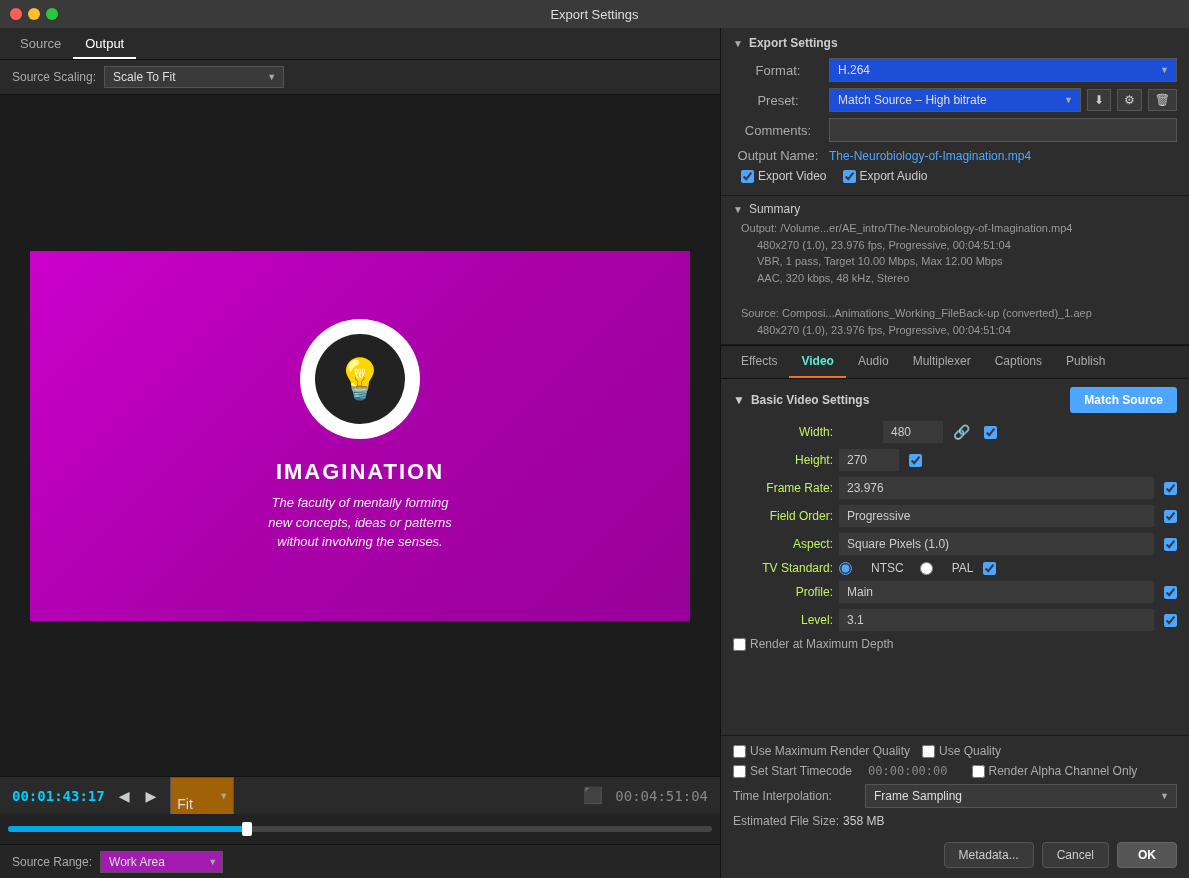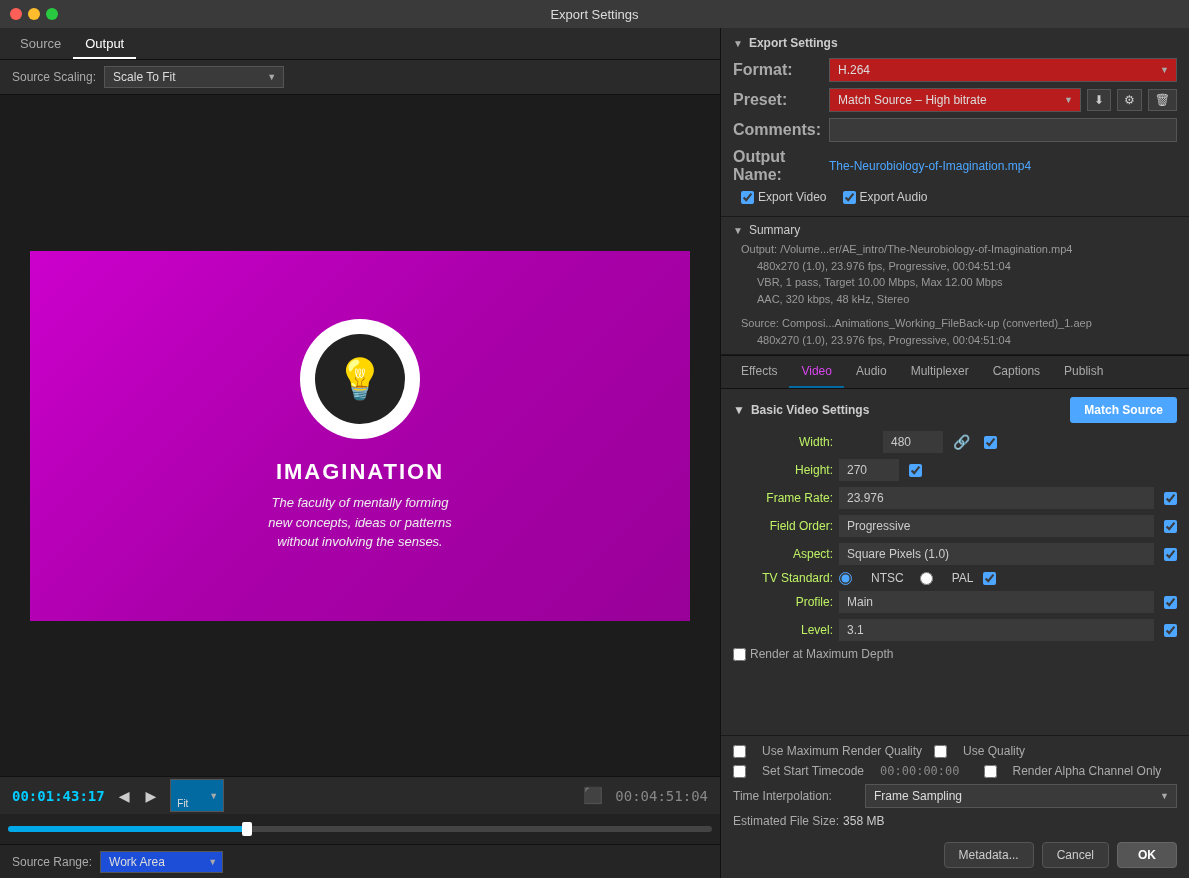--- a/index.html
+++ b/index.html
@@ -211,25 +211,25 @@
       color: #ccc;
       cursor: pointer;
       font-size: 14px;
       padding: 2px;
     }
     .fit-select-wrapper {
       position: relative;
       display: inline-block;
     }
     .fit-select {
-      background: #0369a1;
+      background: #a16207;
       border: 1px solid #555;
       color: #ddd;
       padding: 18px 20px 2px 6px;
-      font-size: 10px;
+      font-size: 14px;
       appearance: none;
       -webkit-appearance: none;
     }
     .fit-select-wrapper::after {
       content: '▼';
       position: absolute;
       right: 6px;
       top: 50%;
       transform: translateY(-50%);
       font-size: 9px;
@@ -291,21 +291,21 @@
     }
     .source-range-label {
       color: #aaa;
       font-size: 12px;
     }
     .source-range-select-wrapper {
       position: relative;
       display: inline-block;
     }
     .source-range-select {
-      background: #1d4ed8;
+      background: #a21caf;
       border: 1px solid #555;
       color: #ddd;
       padding: 3px 24px 3px 8px;
       font-size: 12px;
       appearance: none;
       -webkit-appearance: none;
     }
     .source-range-select-wrapper::after {
       content: '▼';
       position: absolute;
@@ -348,45 +348,44 @@
     }
 
     .form-row {
       display: flex;
       align-items: center;
       margin-bottom: 6px;
       gap: 6px;
     }
     .form-label {
       color: #aaa;
-      text-align: left;
-      flex-shrink: 0;
-      font-size: 16px;
-      font-weight: bold;
+      text-align: center;
+      flex-shrink: 0;
+      font-size: 13px;
     }
     .form-label-wide {
       width: 90px;
     }
     .form-select-wrapper {
       position: relative;
       flex: 1;
     }
     .form-select-wrapper::after {
       content: '▼';
       position: absolute;
       right: 8px;
       top: 50%;
       transform: translateY(-50%);
       font-size: 9px;
       color: #aaa;
       pointer-events: none;
     }
     .form-select {
       width: 100%;
-      background: #b91c1c;
+      background: #1d4ed8;
       border: 1px solid #555;
       color: #ddd;
       padding: 4px 24px 4px 8px;
       font-size: 12px;
       appearance: none;
       -webkit-appearance: none;
     }
     .form-input {
       background: #3a3a3a;
       border: 1px solid #555;
@@ -456,22 +455,23 @@
       flex-shrink: 0;
     }
     .panel-tab {
       padding: 8px 12px;
       cursor: pointer;
       color: #aaa;
       font-size: 12px;
       border-bottom: 2px solid transparent;
     }
     .panel-tab.active {
-      color: #d946ef;
-      border-bottom: 2px solid #0369a1;
+      color: #5eead4;
+      border-bottom: 2px solid #f97316;
+      font-weight: bold;
     }
 
     
     .video-settings {
       padding: 8px 12px;
       flex: 1;
       overflow-y: auto;
     }
     .vs-section-header {
       display: flex;
@@ -549,21 +549,21 @@
     }
     .bottom-row {
       display: flex;
       align-items: center;
       gap: 12px;
       margin-bottom: 6px;
     }
     .bottom-check-item {
       display: flex;
       align-items: center;
-      gap: 16px;
+      gap: 4px;
       font-size: 12px;
       color: #aaa;
       cursor: pointer;
     }
     .bottom-check-item input[type="checkbox"] {
       accent-color: #4da6ff;
     }
     .interp-label {
       color: #aaa;
       font-size: 12px;
@@ -799,21 +799,21 @@
     <div class="summary-section">
       <div class="summary-header">
         <span class="section-toggle">▼</span>
         <span>Summary</span>
       </div>
       <div class="summary-text">
         <div>Output: /Volume...er/AE_intro/The-Neurobiology-of-Imagination.mp4</div>
         <div style="padding-left:16px">480x270 (1.0), 23.976 fps, Progressive, 00:04:51:04</div>
         <div style="padding-left:16px">VBR, 1 pass, Target 10.00 Mbps, Max 12.00 Mbps</div>
         <div style="padding-left:16px">AAC, 320 kbps, 48 kHz, Stereo</div>
-        <div style="margin-top:8px">Source: Composi...Animations_Working_FileBack-up (converted)_1.aep</div>
+        <div style="margin-top:19px">Source: Composi...Animations_Working_FileBack-up (converted)_1.aep</div>
         <div style="padding-left:16px">480x270 (1.0), 23.976 fps, Progressive, 00:04:51:04</div>
       </div>
     </div>
 
     <div class="panel-tabs">
       <div class="panel-tab">Effects</div>
       <div class="panel-tab active">Video</div>
       <div class="panel-tab">Audio</div>
       <div class="panel-tab">Multiplexer</div>
       <div class="panel-tab">Captions</div>

